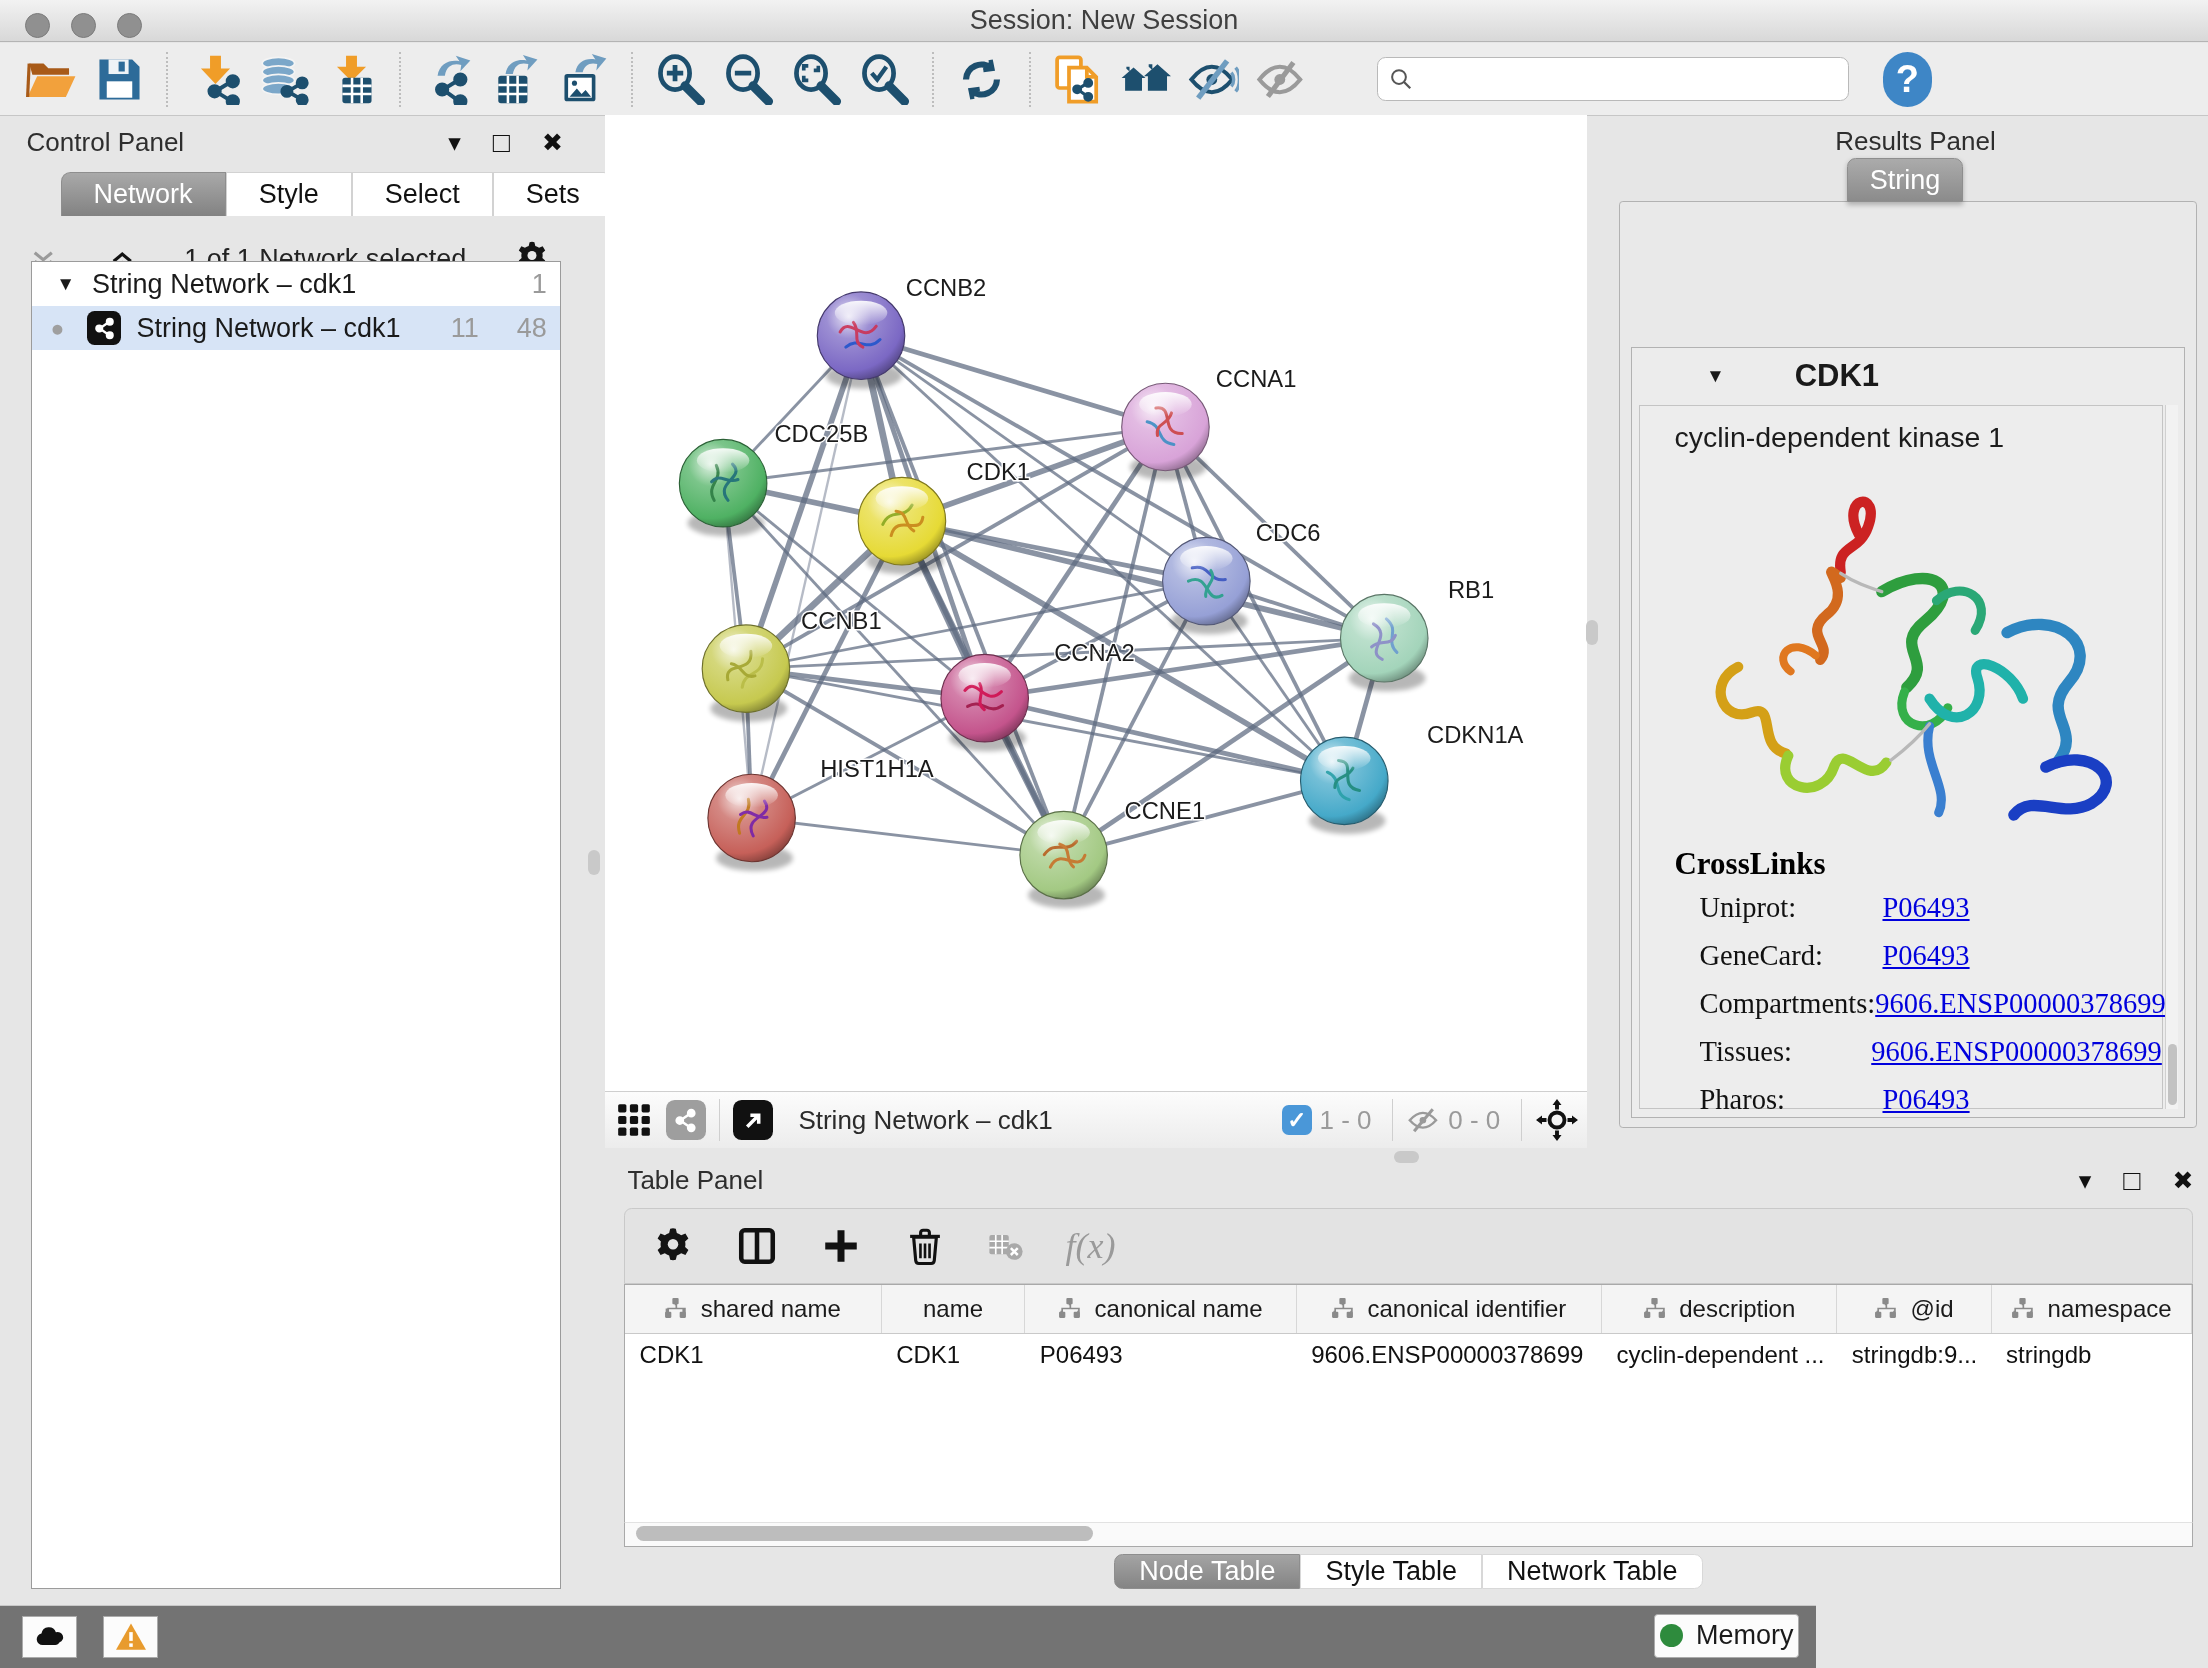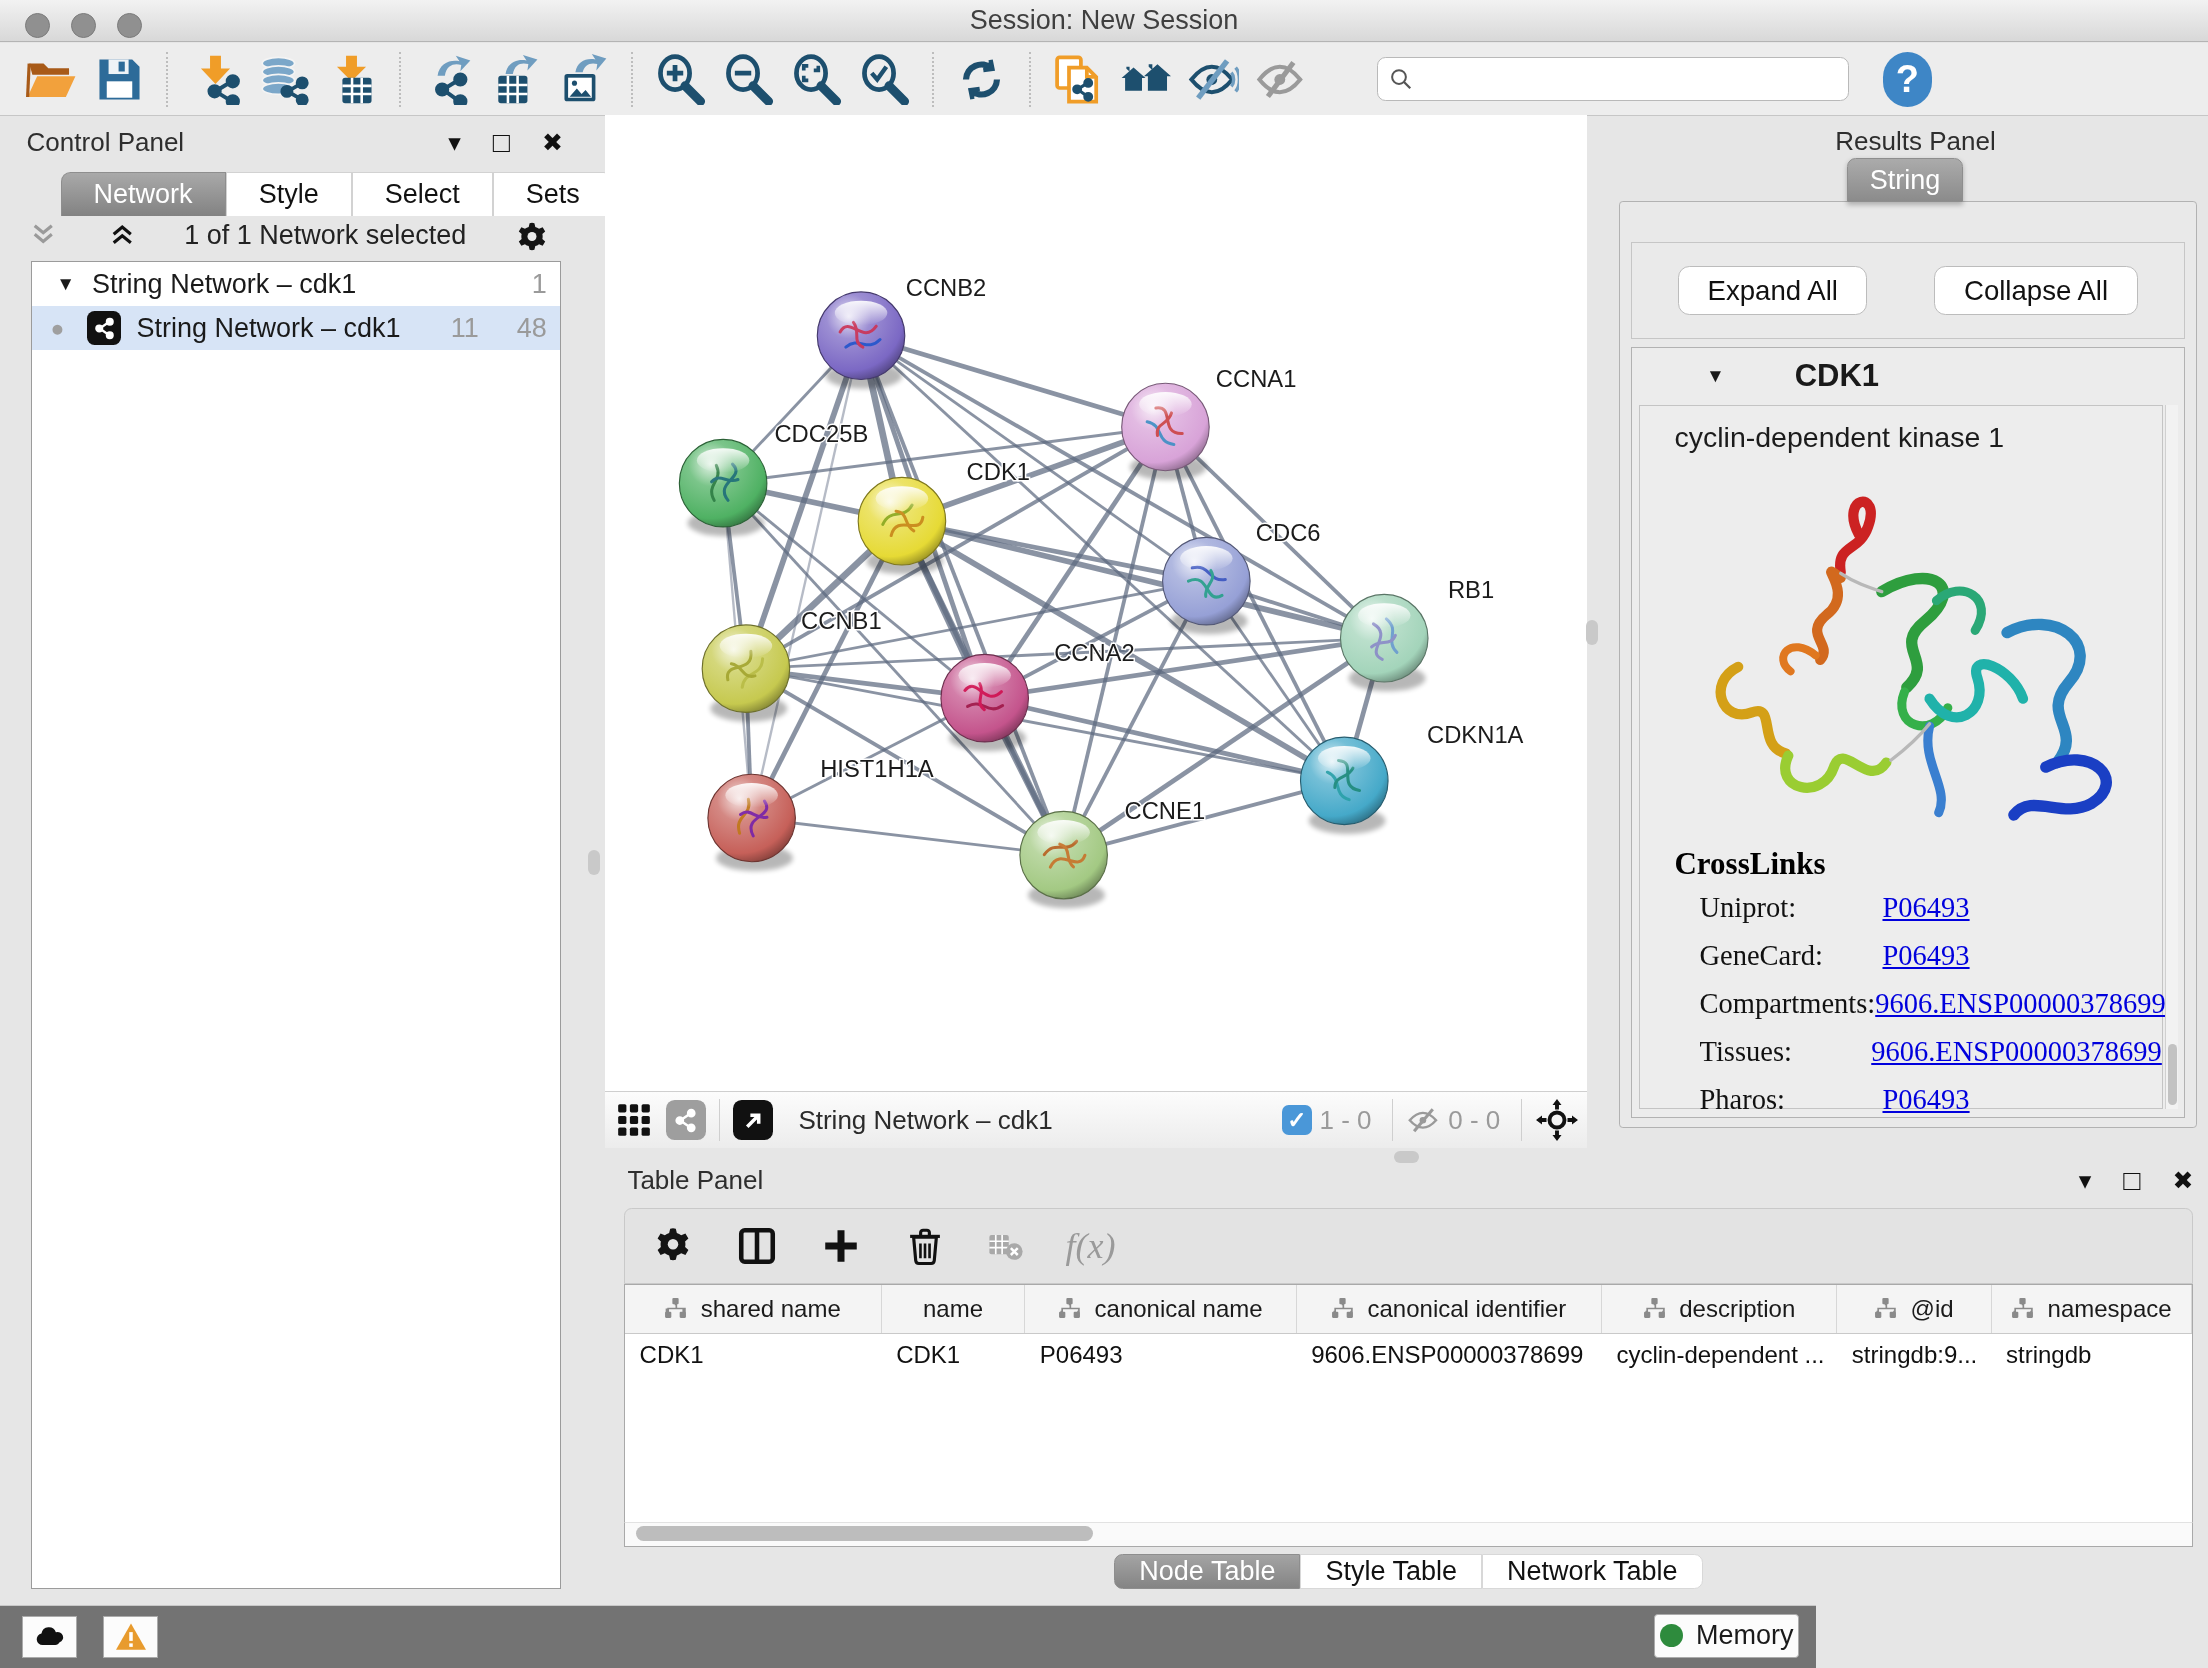--- a/index.html
+++ b/index.html
@@ -38,21 +38,21 @@
   .picon.square { font-size:28.5px; font-weight:bold; color:#111; }
   
   .control-panel { position:absolute; left:7.6px; top:126px; width:563px; height:1469px; }
   .cp-tabs { display:flex; margin:13.3px 0 0 53px; }
   .tab { height:44px; padding:0 32px; font-size:27px; display:flex; align-items:center;
     background:#fff; border:1px solid #d2d2d2; border-bottom:none; color:#111; }
   .tab:first-child { border-radius:9.5px 0 0 0; }
   .tab:last-child { border-radius:0 9.5px 0 0; }
   .tab.active { background:linear-gradient(#a9a9a9,#828282); color:#fff; border-color:#8e8e8e;
     border-radius:9.5px 0 0 0; }
-  .cp-subrow { display:flex; align-items:flex-start; height:55px; padding:0 21px; margin-top:3.8px;gap:38px; }
+  .cp-subrow { display:flex; align-items:flex-end; height:55px; padding:0 21px; margin-top:3.8px;gap:38px; }
   .cp-subrow .label { flex:1; text-align:center; font-size:27px; color:#222; }
   .listbox { position:absolute; left:23px; right:9.5px; top:135px; bottom:5.7px;
     background:#fff; border:1.9px solid #9b9b9b; }
   .treerow { display:flex; align-items:center; height:44px; font-size:27px; padding:0 13.3px; }
   .treerow .cnt { color:#9a9a9a; margin-left:17px; }
   .treerow.selected { background:#d7e4f6; }
   .tri { font-size:19px; margin:0 17px 0 11.4px; }
   .graydot { color:#9f9f9f; font-size:23px; margin:0 23px 0 5.7px; }
   .sharesq { width:34px; height:34px; border-radius:7.6px; background:#111;
     display:flex; align-items:center; justify-content:center; margin-right:15px; }
@@ -687,24 +687,20 @@
   <div class="results-panel">
     <div class="phead" style="padding-left:21px;flex-direction:column;">
       <span>Results Panel</span>
       <span class="sp"></span>
       <span class="picon">▾</span>
       <span class="picon square">□</span>
       <span class="picon" style="margin-right:5.7px;">✖</span>
     </div>
     <div class="rp-tab">String</div>
     <div class="rp-box">
-      <div class="rp-expandbox">
-        <div class="rp-btn">Expand All</div>
-        <div class="rp-btn">Collapse All</div>
-      </div>
       <div class="rp-section">
         <div class="rp-gene-head">
           <span class="tri">▼</span>
           <span class="gname">CDK1</span>
         </div>
         <div class="rp-gene-body">
           <div class="rp-desc">cyclin-dependent kinase 1</div>
           
           <svg class="rp-protein" width="495" height="376" viewBox="0 0 430 330">
             <g fill="none" stroke-linecap="round">

